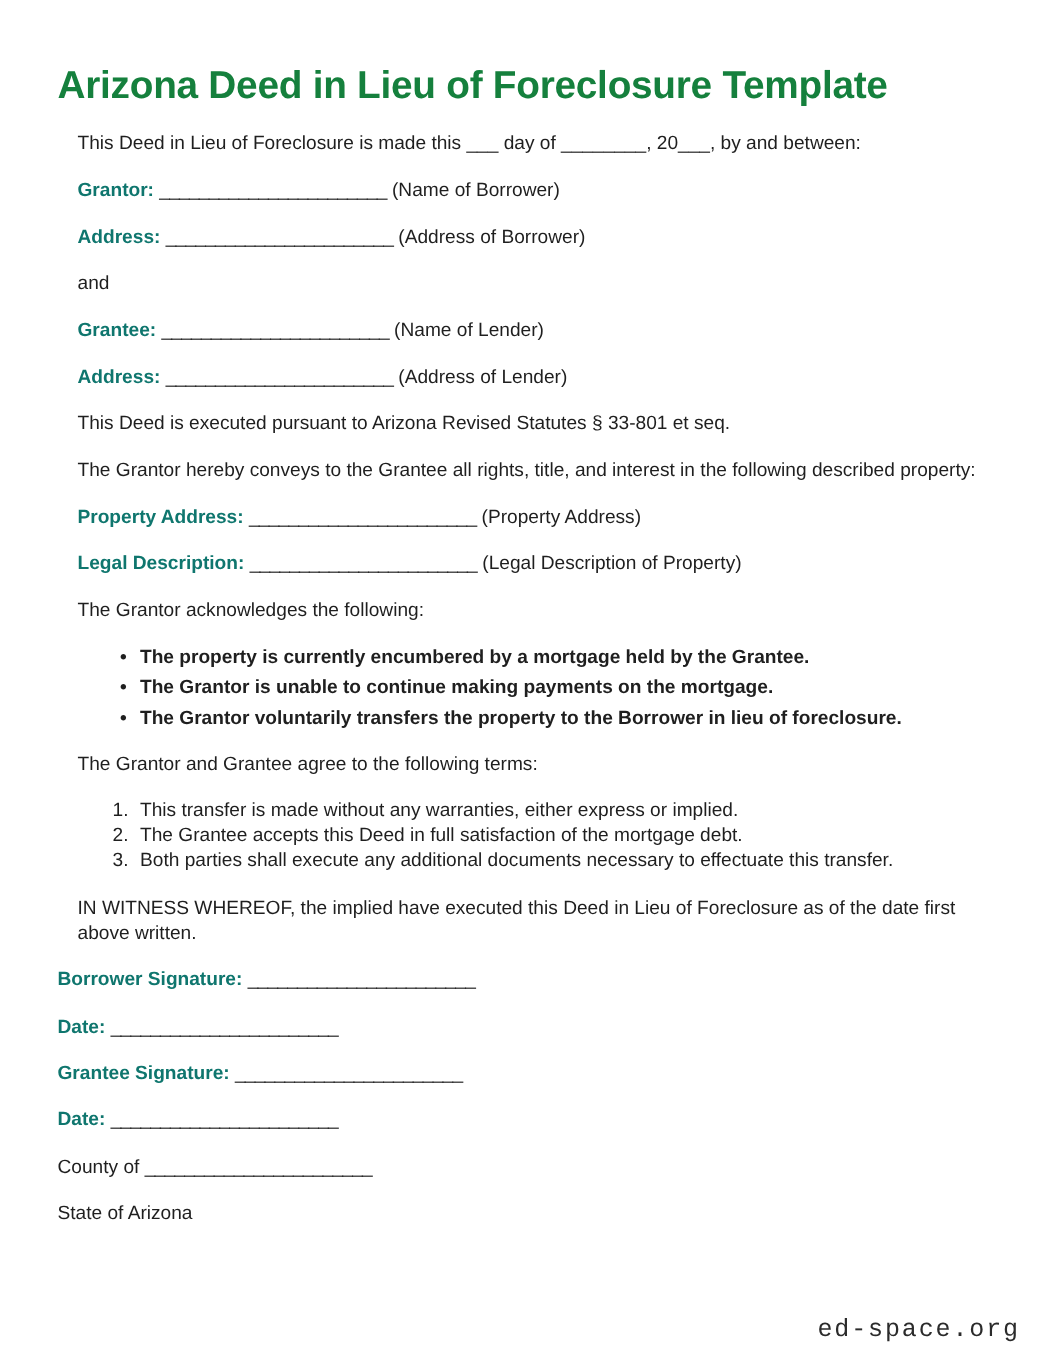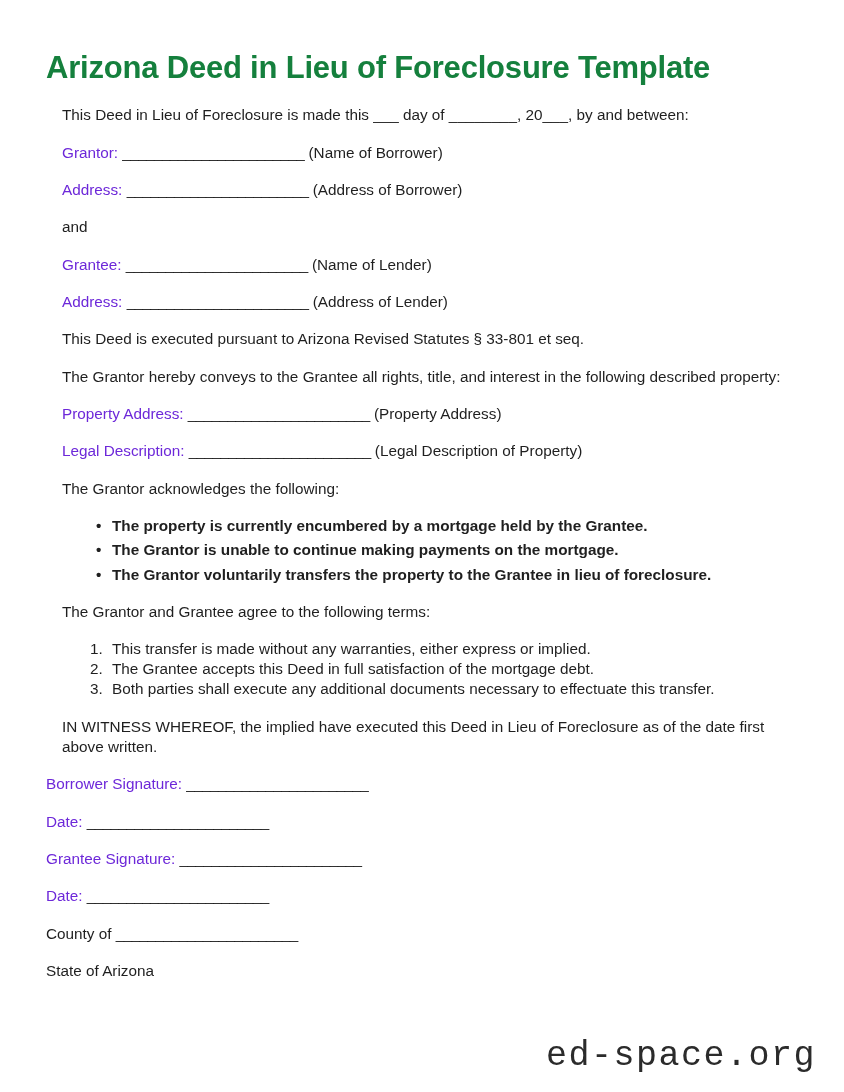--- a/index.html
+++ b/index.html
@@ -34,22 +34,22 @@
     max-width: 700px;
   }
   p.para {
     font-size: 15.3px;
     line-height: 1.33;
     margin: 0 0 17px 16px;
     color: #1f1f1f;
     max-width: 752px;
   }
   .lbl {
-    font-weight: normal;
-    color: #6d28d9;
+    font-weight: bold;
+    color: #0f766e;
   }
   .blank {
     letter-spacing: -0.6px;
     white-space: pre;
   }
   ul.bullets {
     margin: 0 0 17px 0;
     padding: 0 0 0 46px;
     list-style: none;
   }
@@ -94,21 +94,21 @@
     font-size: 15.3px;
     line-height: 1.33;
     margin: 0 0 17px 0;
     color: #1f1f1f;
   }
   .watermark {
     position: absolute;
     right: 28px;
     bottom: 16px;
     font-family: "Liberation Mono", "DejaVu Sans Mono", monospace;
-    font-size: 35px;
+    font-size: 20px;
     letter-spacing: 1.5px;
     color: #2b2b2b;
     white-space: nowrap;
   }
 </style>
 </head>
 <body>
 
 <div class="page">
 
@@ -156,21 +156,21 @@
     <span class="lbl">Legal Description:</span>
     <span class="blank">_______________________</span>
     <span>(Legal Description of Property)</span>
   </p>
 
   <p class="para">The Grantor acknowledges the following:</p>
 
   <ul class="bullets">
     <li>The property is currently encumbered by a mortgage held by the Grantee.</li>
     <li>The Grantor is unable to continue making payments on the mortgage.</li>
-    <li>The Grantor voluntarily transfers the property to the Grantee in lieu of foreclosure.</li>
+    <li>The Grantor voluntarily transfers the property to the Borrower in lieu of foreclosure.</li>
   </ul>
 
   <p class="para">The Grantor and Grantee agree to the following terms:</p>
 
   <ol class="terms">
     <li>This transfer is made without any warranties, either express or implied.</li>
     <li>The Grantee accepts this Deed in full satisfaction of the mortgage debt.</li>
     <li>Both parties shall execute any additional documents necessary to effectuate this transfer.</li>
   </ol>
 

